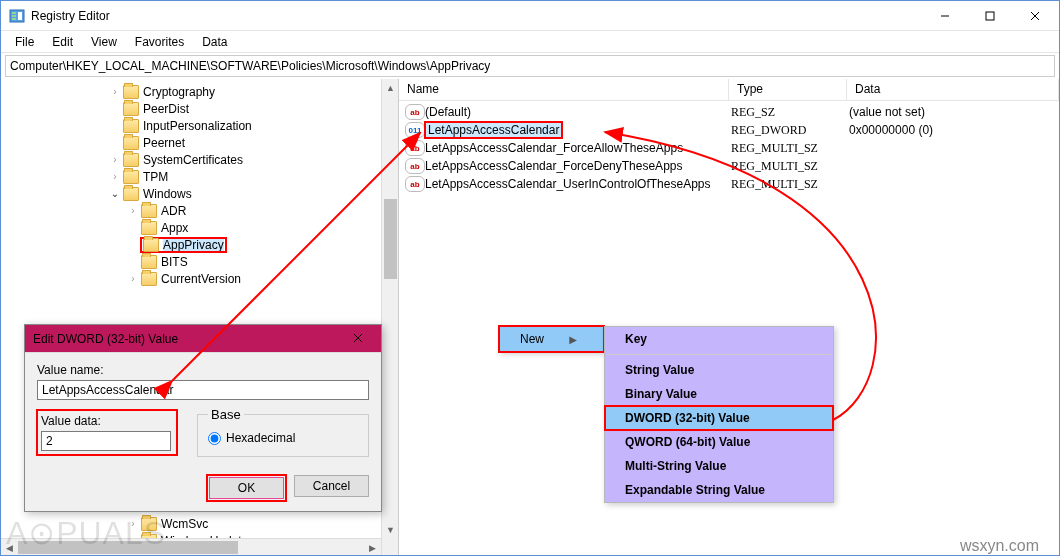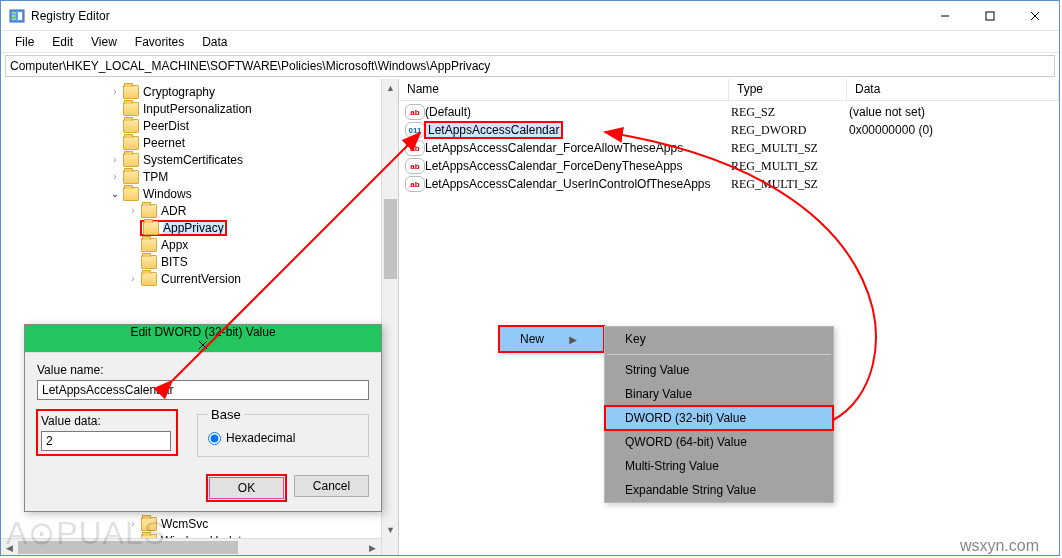--- a/index.html
+++ b/index.html
@@ -29,35 +29,35 @@
 .col-data { flex: 1; }
 .list-body { padding: 2px 0; }
 .list-row { display: flex; height: 18px; align-items: center; padding-left: 6px; }
 .list-row .valicon { width: 20px; height: 16px; margin-right: 0; display: inline-flex; align-items: center; justify-content: center; font-size: 8px; font-weight: bold; color: #c00; background: #fff; border: 1px solid #bbb; border-radius: 6px; }
 .list-row .valicon.bin { color: #0066cc; }
 .list-row .vname { width: 306px; }
 .list-row .vtype { width: 118px; font-family: Liberation Serif, serif; }
 .list-row .vdata { flex: 1; }
 .highlight-blue { background: #cce8ff; border: 1px solid #99d1ff; padding: 0 2px; }
 .dialog { position: absolute; left: 24px; top: 324px; width: 358px; height: 188px; background: #f0f0f0; border: 1px solid #888; box-shadow: 2px 2px 8px rgba(0,0,0,.25); display: flex; flex-direction: column; }
-.dlg-title { height: 28px; background: #22c55e; border-bottom: 1px solid #ddd; display: flex; align-items: center; padding: 0 8px; flex-direction: column; }
+.dlg-title { height: 28px; background: #be185d; border-bottom: 1px solid #ddd; display: flex; align-items: center; padding: 0 8px; }
 .dlg-title span { flex: 1; }
 .dlg-body { padding: 10px 12px; flex: 1; position: relative; }
 .dlg-label { font-size: 12px; margin-bottom: 3px; display: block; }
 .dlg-input { width: 100%; height: 20px; border: 1px solid #7a7a7a; background: #fff; padding: 0 4px; font-family: inherit; font-size: 12px; }
 .dlg-row2 { display: flex; margin-top: 10px; gap: 20px; }
 .dlg-valuedata { }
 .dlg-base { }
 .fieldset { border: 1px solid #ccc; padding: 6px 10px 8px; margin-top: -3px; }
 .fieldset legend { font-size: 13px; padding: 0 3px; }
 .radio-row { display: flex; align-items: center; height: 20px; gap: 5px; font-size: 12px; }
 .dlg-buttons { display: flex; justify-content: flex-end; gap: 8px; padding: 8px 12px 10px; }
 .btn { width: 75px; height: 22px; border: 1px solid #adadad; background: #e1e1e1; font-size: 12px; cursor: pointer; }
 .btn.default { border: 1px solid #ec4899; background: #e1e1e1; }
-.ctx-root { position: absolute; background: #a3a3a3; border: 1px solid #b8b8b8; box-shadow: 2px 2px 6px rgba(0,0,0,.2); font-size: 12px; }
+.ctx-root { position: absolute; background: #c4b5fd; border: 1px solid #b8b8b8; box-shadow: 2px 2px 6px rgba(0,0,0,.2); font-size: 12px; }
 .ctx-root .item { padding: 5px 26px 5px 20px; white-space: nowrap; display: flex; align-items: center; }
 .ctx-root .item.hover { background: #91c9f7; }
 .ctx-root .sep { height: 1px; background: #ccc; margin: 3px 2px; }
 .ctx-root .arrow { margin-left: auto; font-size: 10px; color: #555; }
 .watermark { position: absolute; left: 6px; bottom: 6px; font-size: 32px; font-weight: 300; color: rgba(0,0,0,0.12); font-family: Arial, sans-serif; letter-spacing: 1px; }
 .wsxyn { position: absolute; right: 23px; bottom: 3px; font-size: 16px; color: #888; }
 svg.overlay { position: absolute; left: 0; top: 0; width: 1062px; height: 558px; pointer-events: none; }
 .scrollbar-v { position:absolute; right:0; top:0; width:17px; height:100%; background:#f0f0f0; border-left:1px solid #ddd; }
 .scrollbar-v .thumb { position:absolute; left:2px; width:13px; background:#c2c2c2; border-radius:0; }
 .scrollbar-v .arr { position:absolute; left:0; width:17px; height:17px; display:flex; align-items:center; justify-content:center; font-size:9px; color:#666; }
@@ -114,30 +114,30 @@
     <div class="pane-left">
       <div class="tree" id="tree">
           <div class="tree-row" style="padding-left: 108px;">
             <span class="twisty">›</span>
             <span class="folder"></span>
             <span>Cryptography</span>
           </div>
           <div class="tree-row" style="padding-left: 108px;">
             <span class="twisty"></span>
             <span class="folder"></span>
+            <span>PeerDist</span>
+          </div>
+          <div class="tree-row" style="padding-left: 108px;">
+            <span class="twisty"></span>
+            <span class="folder"></span>
             <span>InputPersonalization</span>
           </div>
           <div class="tree-row" style="padding-left: 108px;">
             <span class="twisty"></span>
             <span class="folder"></span>
-            <span>PeerDist</span>
-          </div>
-          <div class="tree-row" style="padding-left: 108px;">
-            <span class="twisty"></span>
-            <span class="folder"></span>
             <span>Peernet</span>
           </div>
           <div class="tree-row" style="padding-left: 108px;">
             <span class="twisty">›</span>
             <span class="folder"></span>
             <span>SystemCertificates</span>
           </div>
           <div class="tree-row" style="padding-left: 108px;">
             <span class="twisty">›</span>
             <span class="folder"></span>
@@ -145,32 +145,32 @@
           </div>
           <div class="tree-row" style="padding-left: 108px;">
             <span class="twisty" style="color: rgb(51, 51, 51);">⌄</span>
             <span class="folder"></span>
             <span>Windows</span>
           </div>
           <div class="tree-row" style="padding-left: 126px;">
             <span class="twisty">›</span>
             <span class="folder"></span>
             <span>ADR</span>
+          </div>
+          <div class="tree-row" style="padding-left: 126px;">
+            <span class="twisty"></span>
+            <span class="folder"></span>
+            <span>Appx</span>
           </div>
           <div class="tree-row" style="padding-left: 126px;">
             <span class="twisty"></span>
             <span class="redbox" style="display: inline-flex; align-items: center; padding: 0px 2px;">
               <span class="folder"></span>
               <span class="selected">AppPrivacy</span>
             </span>
-          </div>
-          <div class="tree-row" style="padding-left: 126px;">
-            <span class="twisty"></span>
-            <span class="folder"></span>
-            <span>Appx</span>
           </div>
           <div class="tree-row" style="padding-left: 126px;">
             <span class="twisty"></span>
             <span class="folder"></span>
             <span>BITS</span>
           </div>
           <div class="tree-row" style="padding-left: 126px;">
             <span class="twisty">›</span>
             <span class="folder"></span>
             <span>CurrentVersion</span>
@@ -245,21 +245,21 @@
   </div>
 </div>
 
 <div class="ctx-root redbox" style="left:499px; top:326px; width:105px;">
   <div class="item hover">
     <span>New</span>
     <span class="arrow">▶</span>
   </div>
 </div>
 
-<div class="ctx-root" style="left:604px; top:326px; width:230px;">
+<div class="ctx-root" style="left:604px; top:326px; width:230px;font-weight:bold;">
   <div id="ctx2">
       <div class="item">Key</div>
       <div class="sep"></div>
       <div class="item">String Value</div>
       <div class="item">Binary Value</div>
       <div class="item hover redbox">DWORD (32-bit) Value</div>
       <div class="item">QWORD (64-bit) Value</div>
       <div class="item">Multi-String Value</div>
       <div class="item">Expandable String Value</div>
     </div>

